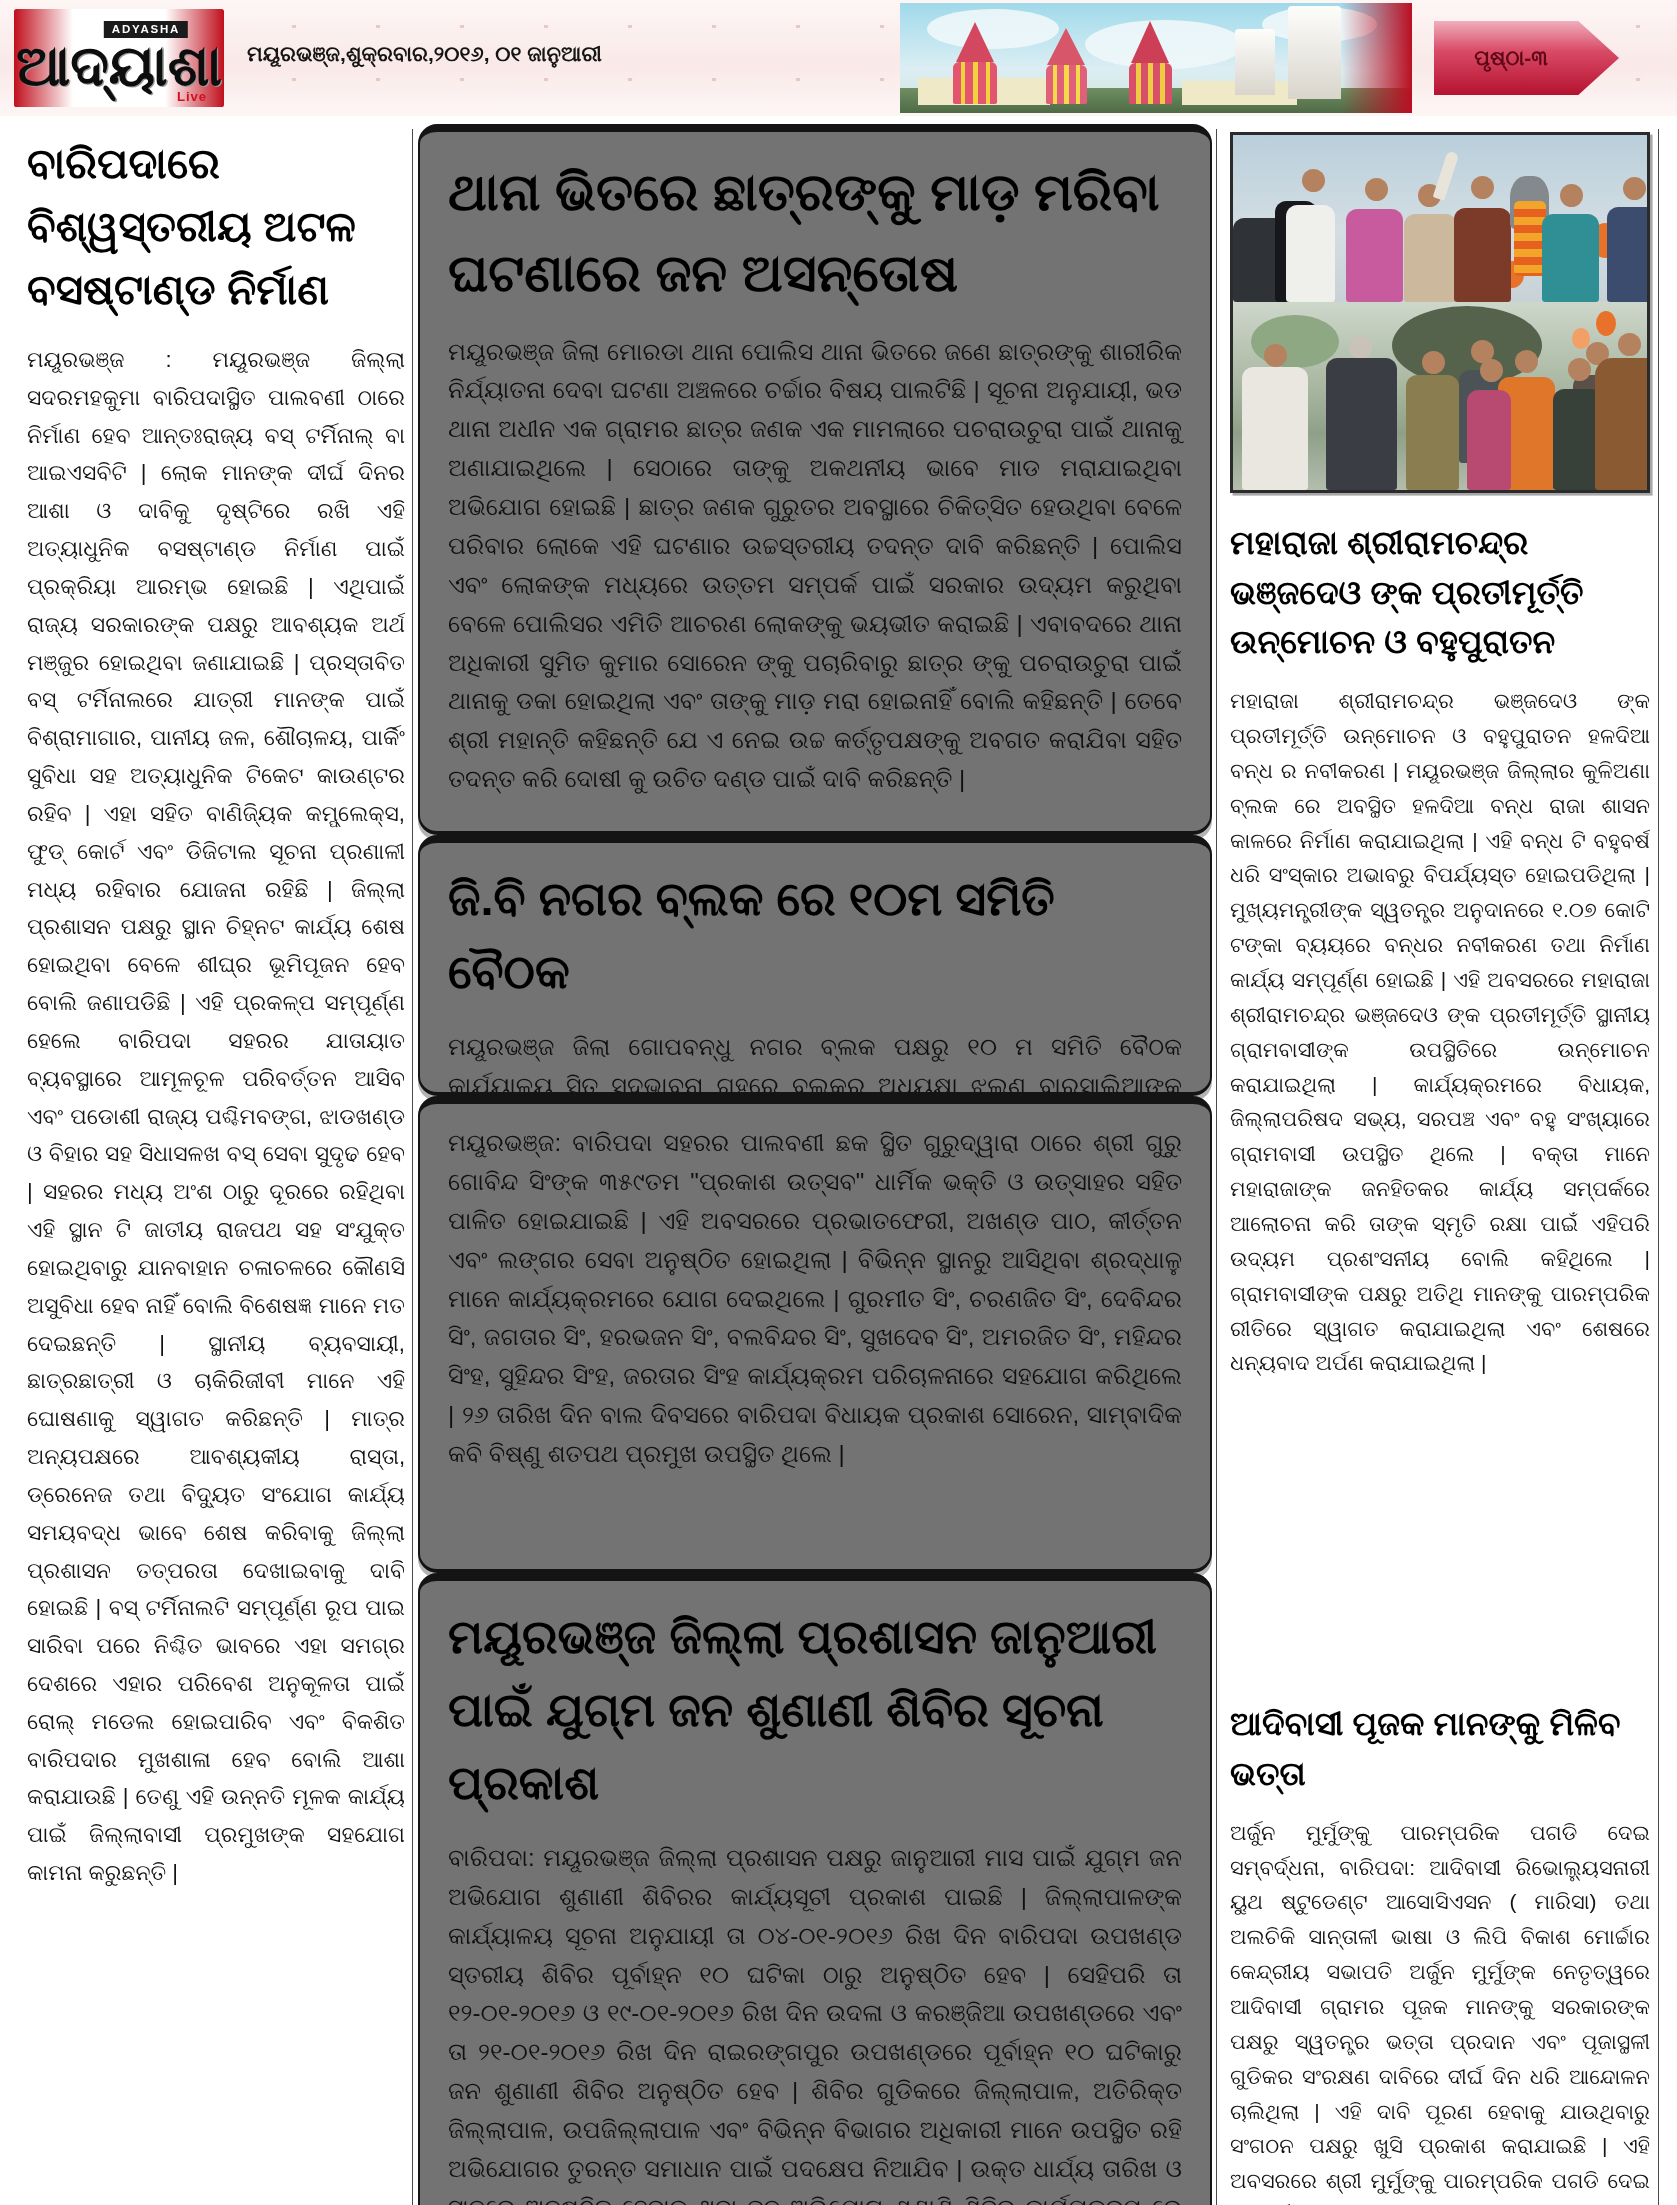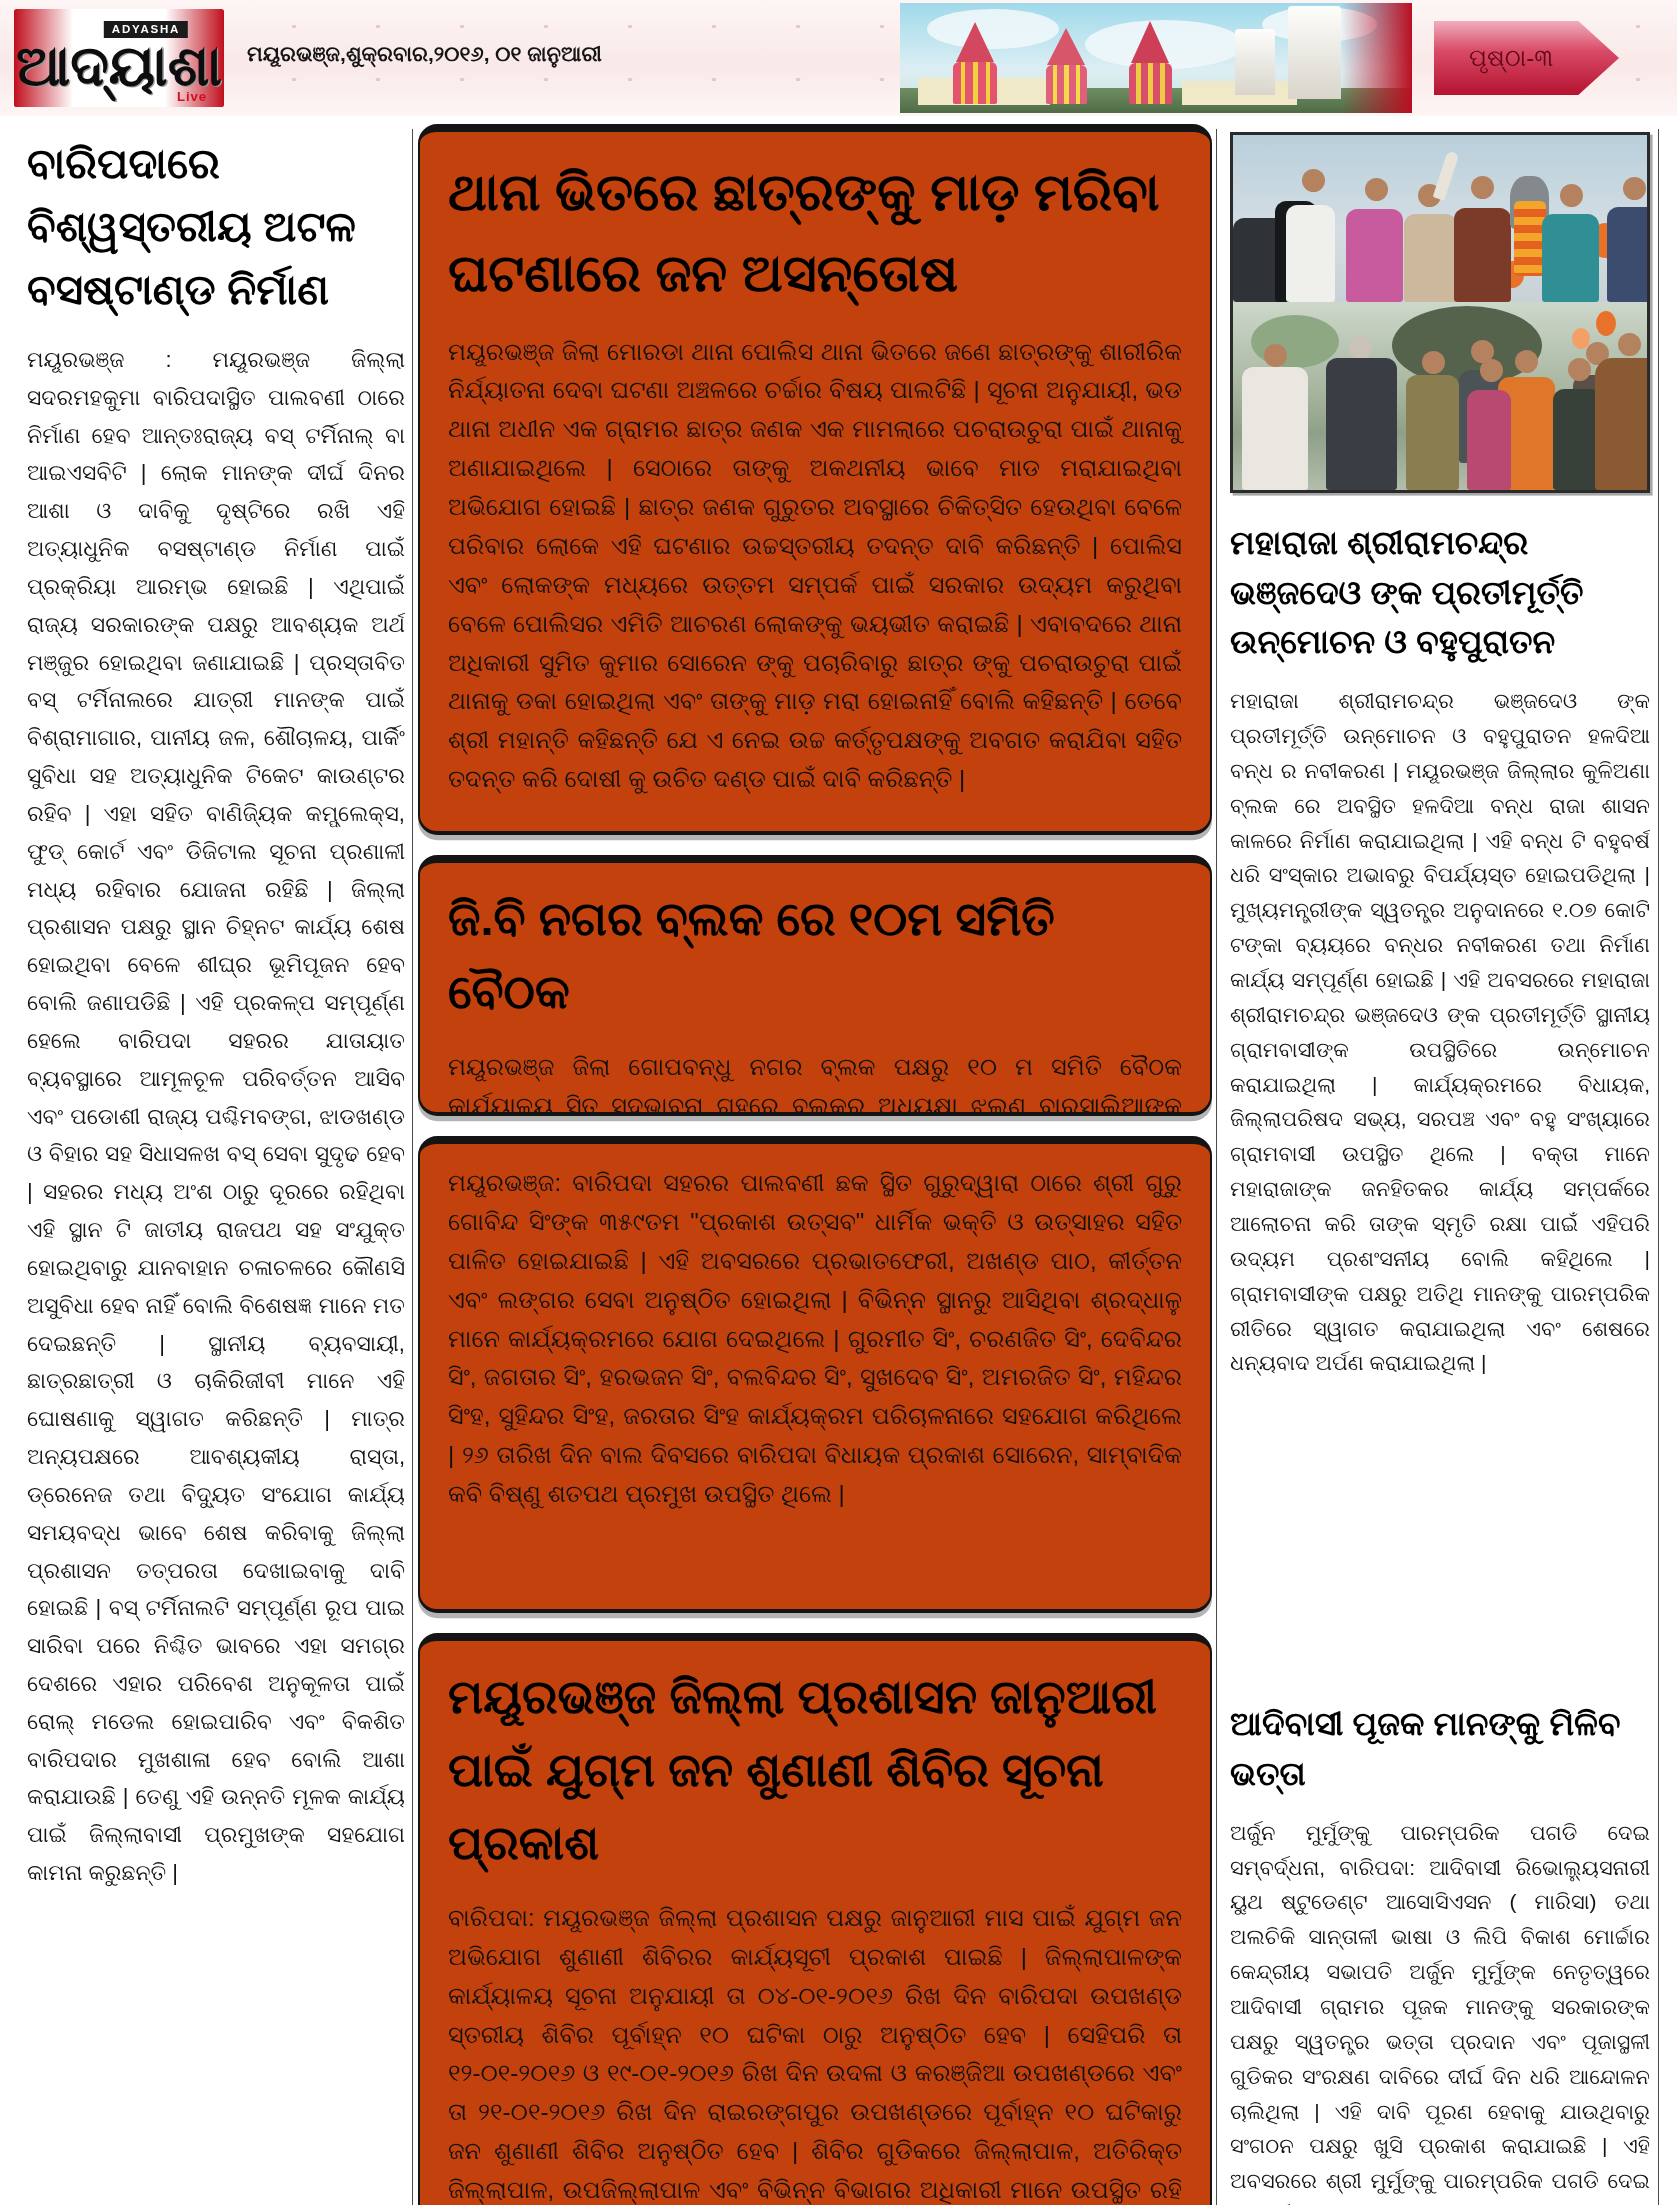--- a/index.html
+++ b/index.html
@@ -41,39 +41,39 @@
   .chariot{position:absolute;bottom:8.8px;}
   .chariot .spire{width:0;height:0;border-left:19.4px solid transparent;border-right:19.4px solid transparent;}
   .chariot .canopy{border-radius:6.2px 6.2px 1.8px 1.8px;}
   .temple-white{position:absolute;background:linear-gradient(180deg,#fdfdfb,#d9d5cc);border-radius:3.5px 3.5px 0 0;}
   .photo-redfade{position:absolute;right:0;top:0;width:71px;height:100%;
           background:linear-gradient(90deg,rgba(192,15,29,0),#b90f22);}
   .page-badge{position:absolute;left:1434px;top:21px;width:185px;height:74px;z-index:3;
           background:linear-gradient(180deg,#f0aebd 0%,#d94b67 40%,#b5122f 100%);
           clip-path:polygon(0 0,78% 0,100% 50%,78% 100%,0 100%);
           display:flex;align-items:center;justify-content:center;}
-  .page-badge span{font-size:24px;font-weight:400;color:#5e0818;margin-right:31px;}
+  .page-badge span{font-size:21px;font-weight:700;color:#5e0818;margin-right:31px;}
 
   
   .vrule{position:absolute;top:129px;height:2596px;width:1.3px;background:#4a4a4a;}
   .vr1{left:412px;} .vr2{left:1216px;} .vr3{left:1658px;}
 
   
   .col-left{position:absolute;left:27px;top:132px;width:378px;}
   .headline-left{font-size:42px;font-weight:900;line-height:1.5;color:#000;margin:0 0 20px 0;}
   .body-text{font-size:22px;line-height:1.72;text-align:justify;color:#131313;margin:0;
              word-break:break-word;}
   .left-a1-body{height:1932px;overflow:hidden;}
 
   
   .col-center{position:absolute;left:418px;top:124px;width:794px;}
-  .article-box{box-sizing:border-box;background:#c2410c;border:2.6px solid #141414;
+  .article-box{box-sizing:border-box;background:#737373;border:2.6px solid #141414;
           border-top-width:8px;border-bottom-width:4.4px;border-radius:19.4px;
           box-shadow:0 5.3px 0 rgba(40,40,40,.35);
-          padding:20px 28px 17.6px 28px;margin-bottom:20px;overflow:hidden;}
+          padding:20px 28px 17.6px 28px;margin-bottom:0;overflow:hidden;}
   .headline-center{font-weight:900;color:#000;margin:0 0 19.4px 0;line-height:1.55;}
   .hc-big{font-size:52px;}
   .hc-mid{font-size:47px;}
   .body-center{font-size:24px;line-height:1.62;text-align:justify;color:#101010;margin:0;
              word-break:break-word;}
   .c1{height:711px;} .c2{height:261px;} .c3{height:477px;} .c4{height:740px;}
 
   
   .col-right{position:absolute;left:1230px;top:132px;width:420px;}
   .photo-box{box-sizing:border-box;width:420px;height:361px;border:3.1px solid #2b2b2b;

